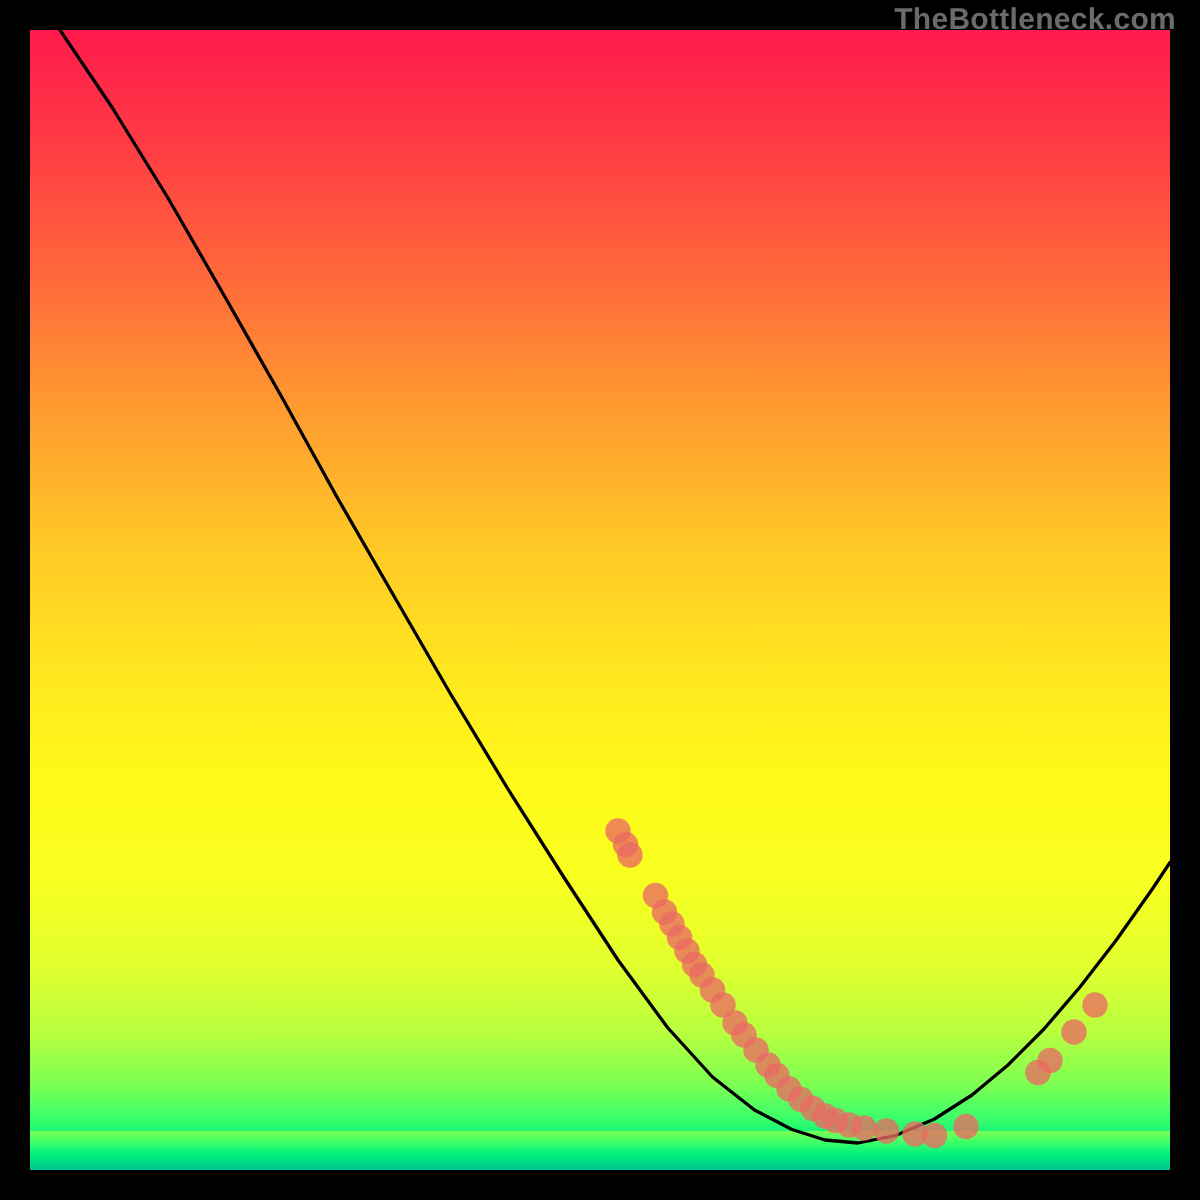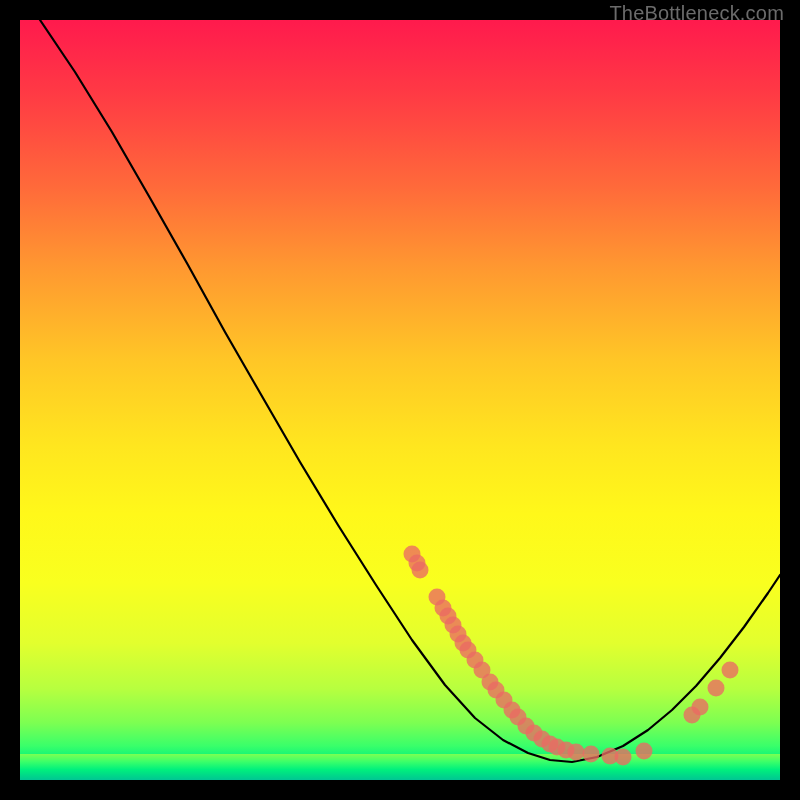--- a/index.html
+++ b/index.html
@@ -73,21 +73,21 @@
     fill: #ea6a63;
     fill-opacity: 0.78;
     stroke: none;
   }
   .attribution {
     position: absolute;
     top: 2px;
     right: 16px;
     color: #6b6b6b;
     font-size: 20px;
-    font-weight: 400;
+    font-weight: 700;
     letter-spacing: 0.2px;
     user-select: none;
   }
 </style>
 </head>
 <body>
 
 <div class="stage">
 
   <div class="attribution">TheBottleneck.com</div>

